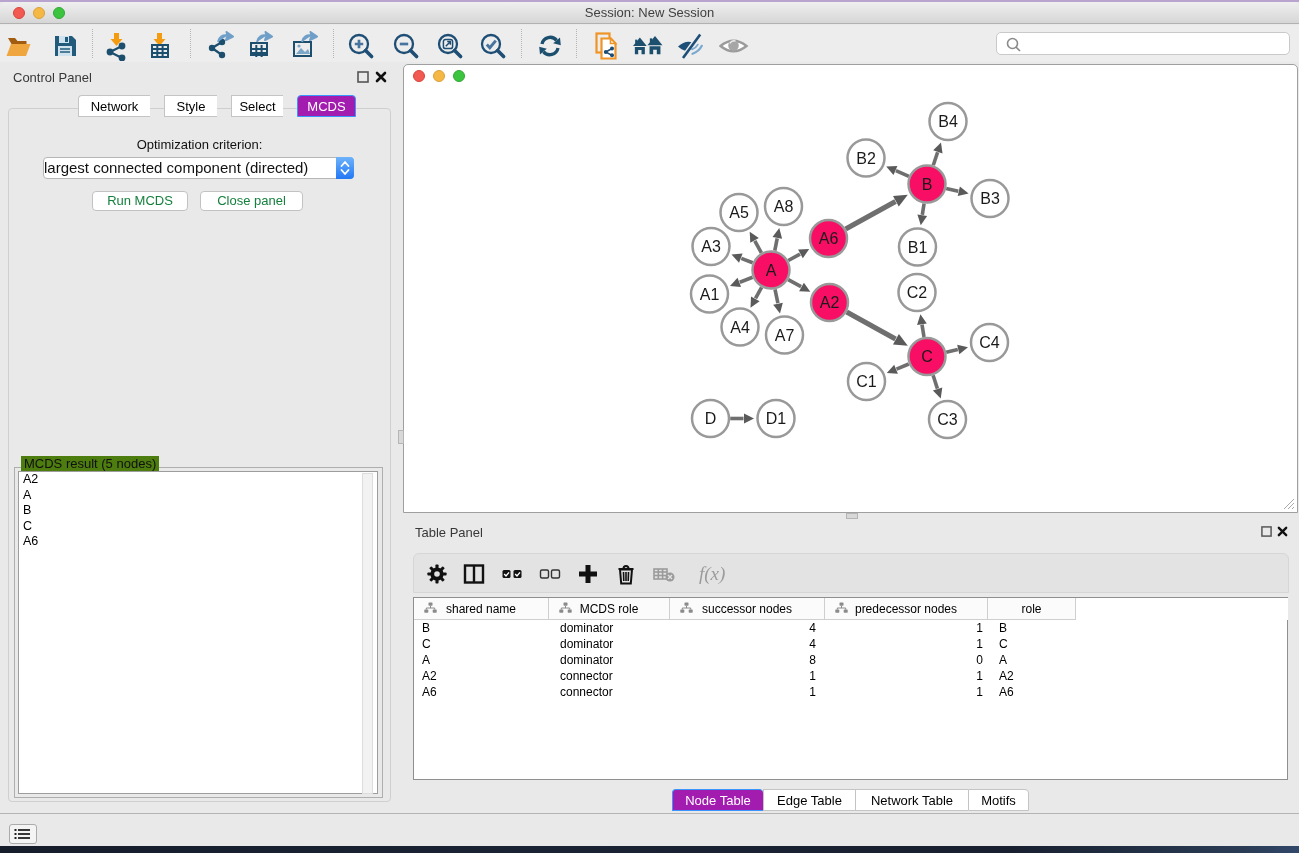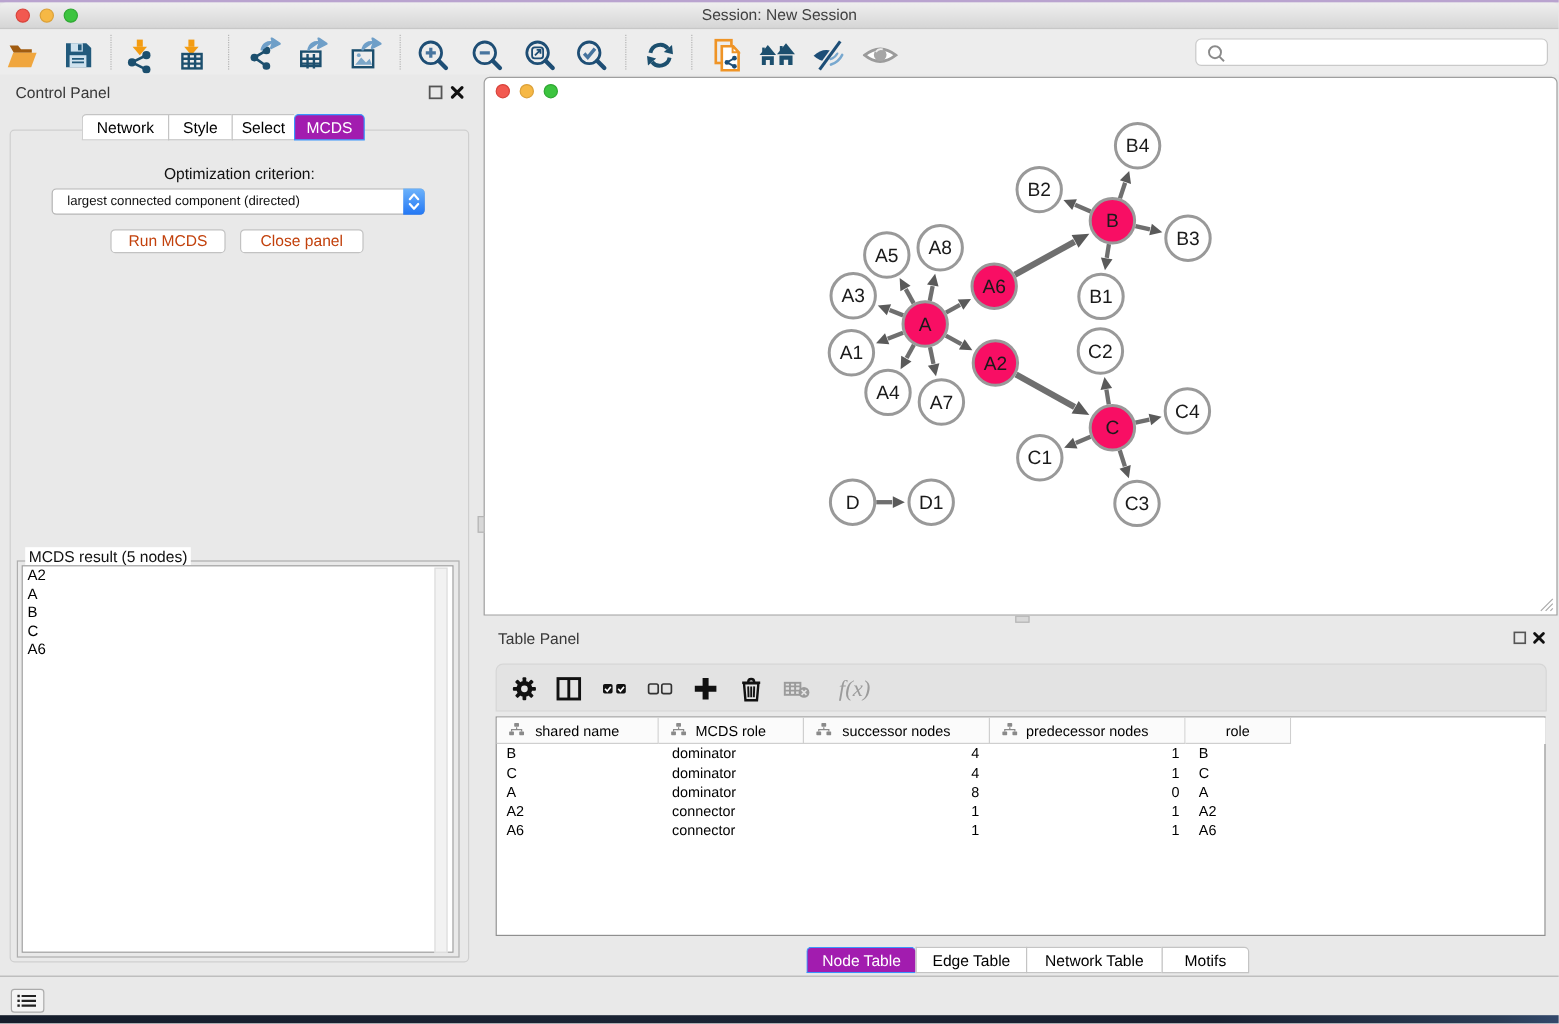--- a/index.html
+++ b/index.html
@@ -23,28 +23,28 @@
 .tabrow { position:absolute; display:flex; }
 .tab { height:22px; line-height:21px; font-size:13px; background:#fff;
   border:1px solid #c4c4c4; border-right:none; color:#000; text-align:center; }
 .tab.first { border-radius:4px 0 0 0; }
 .tab.last { border-right:1px solid #c4c4c4; border-radius:0 4px 0 0; }
 .tab.sel { background:#a21caf; color:#fff; border-color:#3a96fc; border-radius:4px 4px 0 0; }
 #cp-body { left:8px; top:108px; width:383px; height:694px; background:#e9e9e9;
   border:1px solid #cfcfcf; border-radius:4px; }
 #opt-label { left:0; top:137px; width:399px; text-align:center; font-size:13px; color:#111; }
 #dropdown { left:43px; top:157px; width:311px; height:22px; background:#fff;
-  border:1px solid #b5b5b5; border-radius:4px; font-size:11px; line-height:20px;
-  color:#111; padding-left:12px; }
+  border:1px solid #b5b5b5; border-radius:4px; font-size:15px; line-height:20px;
+  color:#111; padding-left:0; }
 #dd-step { position:absolute; right:-1px; top:-1px; width:18px; height:22px; border-radius:0 4px 4px 0;
   background:linear-gradient(#6db3fb,#2377f4); }
 .btn { position:absolute; height:20px; background:#fff; border:1px solid #c2c2c2; border-radius:4px;
-  font-size:13px; color:#c2410c; text-align:center; line-height:18px; }
+  font-size:13px; color:#15803d; text-align:center; line-height:18px; }
 #groupbox { left:14px; top:467px; width:369px; height:331px; border:1px solid #aeaeae; }
-#grouplabel { left:21px; top:456px; background:#ffffff; font-size:13px; color:#111; padding:0 3px; }
+#grouplabel { left:21px; top:456px; background:#4d7c0f; font-size:13px; color:#111; padding:0 3px; }
 #listbox { left:18px; top:471px; width:360px; height:323px; background:#fff; border:1px solid #9d9d9d; }
 #listbox .li { font-size:12.5px; color:#000; padding-left:4px; height:15.6px; line-height:15.6px; }
 #listsb { position:absolute; right:4px; top:1px; width:11px; height:321px; background:#f2f2f2; border:1px solid #dddddd; }
 
 #netwin { left:403px; top:64px; width:895px; height:449px; background:#fff;
   border:1px solid #9f9f9f; border-radius:5px 5px 0 0; }
 #nettitle { position:absolute; left:0; top:0; width:100%; height:21px;
   background:linear-gradient(#efefef,#d4d4d4); border-bottom:1px solid #b5b5b5;
   border-radius:4px 4px 0 0; text-align:center; font-size:13px; color:#333; line-height:20px; }
 #graphsvg { position:absolute; left:0px; top:22px; }
@@ -203,21 +203,21 @@
 </div>
 
 <div class="abs" id="cp-title">Control Panel</div>
 <svg class="abs" style="left:357px;top:71px" width="12" height="12" viewBox="0 0 12 12">
     <rect x="1" y="1" width="10" height="10" fill="none" stroke="#555" stroke-width="1.6"></rect>
   </svg>
 <svg class="abs" style="left:375px;top:71px" width="12" height="12" viewBox="0 0 12 12">
     <path d="M2 2 L10 10 M10 2 L2 10" stroke="#111" stroke-width="2.6" stroke-linecap="round"></path>
   </svg>
 <div class="abs" id="cp-body"></div>
-<div class="tabrow" style="left:68px;top:95px;">
+<div class="tabrow" style="left:78px;top:95px;gap:14px;">
   <div class="tab first" style="width:72px">Network</div>
     <div class="tab" style="width:53px">Style</div>
     <div class="tab" style="width:52px">Select</div>
     <div class="tab sel last" style="width:59px">MCDS</div>
 </div>
 <div class="abs" id="opt-label">Optimization criterion:</div>
 <div class="abs" id="dropdown">largest connected component (directed)
   <div id="dd-step"><svg width="18" height="22" viewBox="0 0 18 22">
         <path d="M5.5 9 L9 5 L12.5 9" fill="none" stroke="#fff" stroke-width="1.8" stroke-linecap="round" stroke-linejoin="round"></path>
         <path d="M5.5 13 L9 17 L12.5 13" fill="none" stroke="#fff" stroke-width="1.8" stroke-linecap="round" stroke-linejoin="round"></path>
@@ -453,21 +453,21 @@
     <div class="trow" style="left:8px;top:86px;">A6</div>
     <div class="trow" style="left:146px;top:86px;">connector</div>
     <div class="trow num" style="left:256px;top:86px;width:146px;">1</div>
     <div class="trow num" style="left:411px;top:86px;width:158px;">1</div>
     <div class="trow" style="left:585px;top:86px;">A6</div>
 </div>
 <div class="tabrow" style="left:672px;top:789px;">
   <div class="tab first sel" style="width:91px">Node Table</div>
     <div class="tab" style="width:92px">Edge Table</div>
     <div class="tab" style="width:113px">Network Table</div>
-    <div class="tab last" style="width:73px">Motifs</div>
+    <div class="tab last" style="width:61px">Motifs</div>
 </div>
 
 <div class="abs" id="statusbar"></div>
 <div class="abs" id="listbtn"><svg width="26" height="18" viewBox="0 0 26 18">
       <g stroke="#222" stroke-width="1.8">
         <line x1="8" y1="5" x2="20" y2="5"></line>
         <line x1="8" y1="9" x2="20" y2="9"></line>
         <line x1="8" y1="13" x2="20" y2="13"></line>
       </g>
       <g fill="#222">

